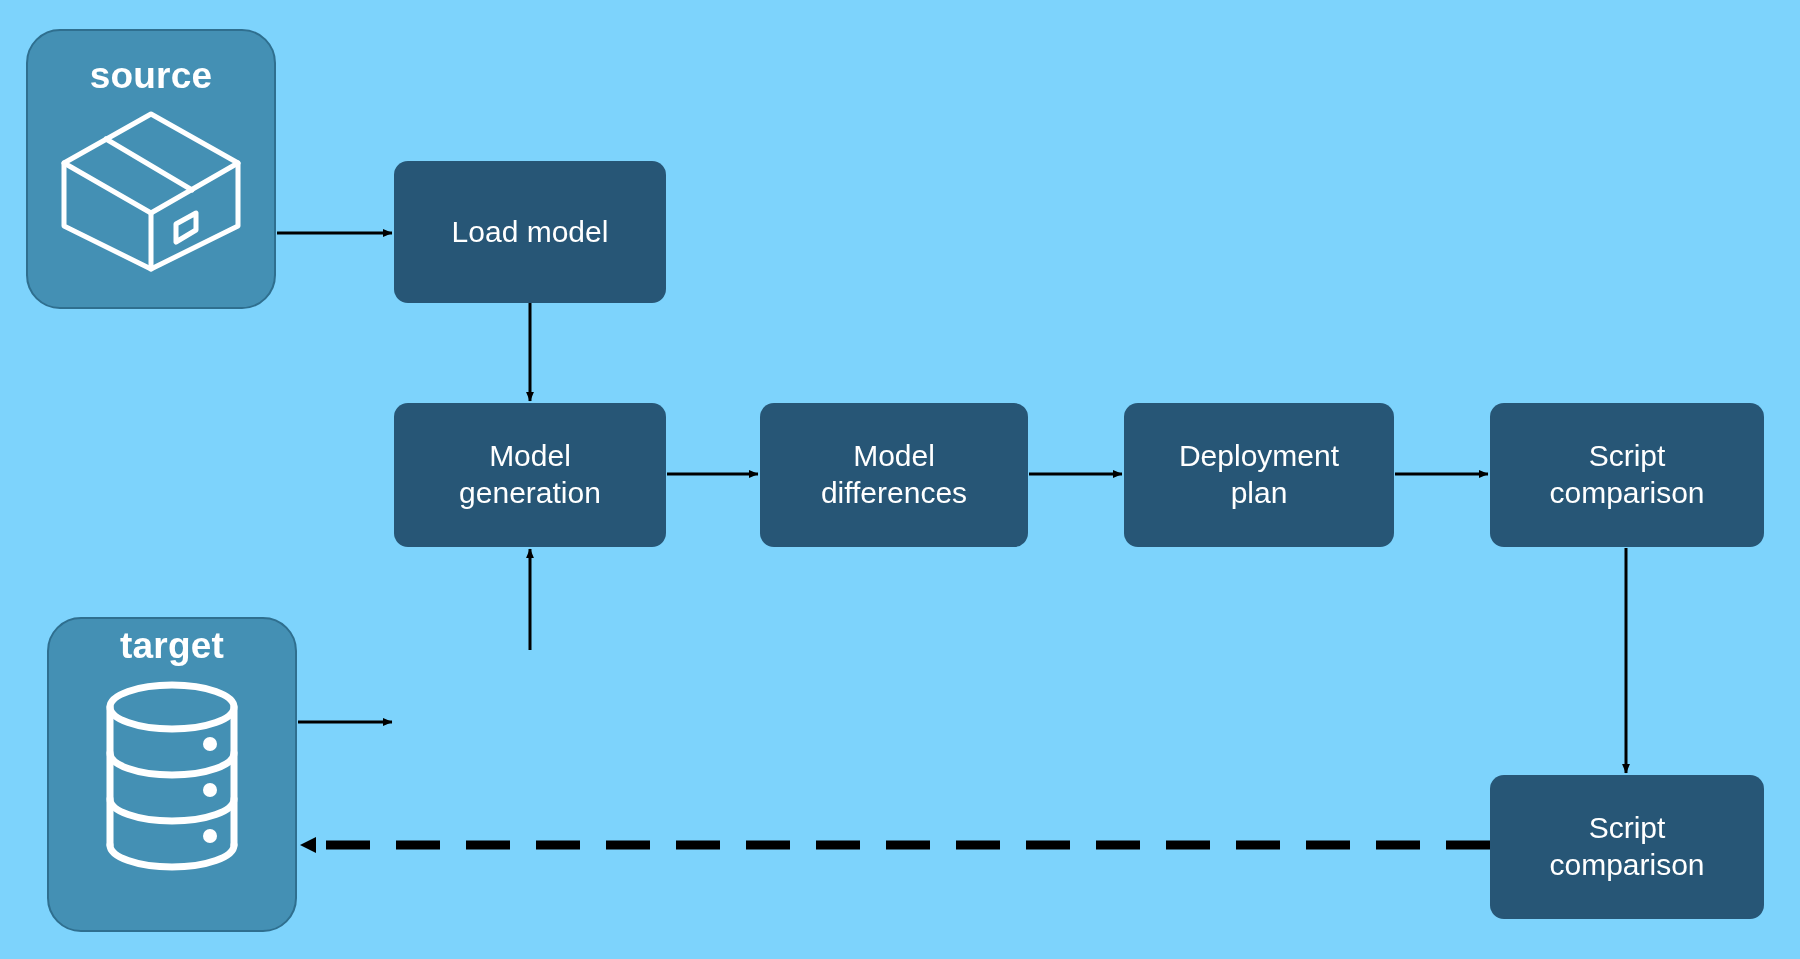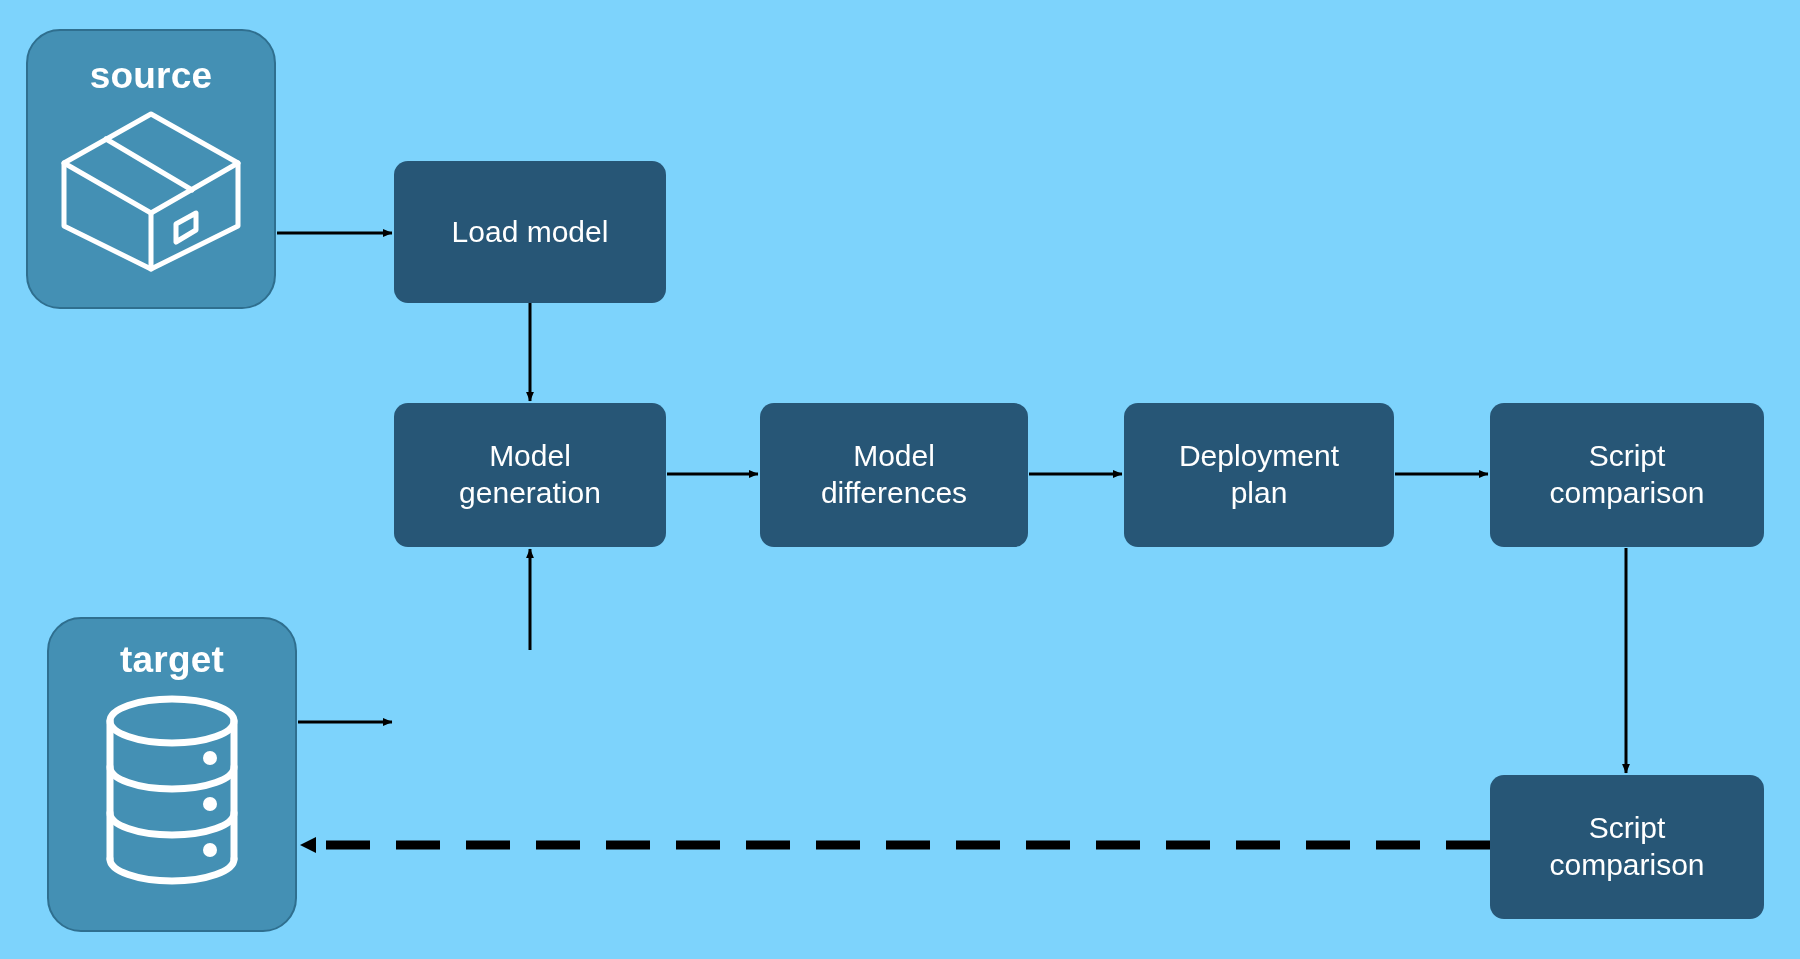--- a/index.html
+++ b/index.html
@@ -133,21 +133,21 @@
 
           <path d="M50 33 L136 84"></path>
 
           <path d="M120 118 L140 107 L140 124 L120 136 Z"></path>
         </g>
       </svg>
     </span>
   </div>
 
   <div class="endpoint" style="left:47px; top:617px; width:250px; height:315px;">
-    <div class="endpoint-label" style="margin-top:22px;">target</div>
+    <div class="endpoint-label" style="margin-top:8px;">target</div>
     <span class="endpoint-icon" style="margin-top:14px;">
       <svg width="160" height="196" viewBox="0 0 160 196" xmlns="http://www.w3.org/2000/svg">
         <g fill="none" stroke="#ffffff" stroke-width="7" stroke-linecap="round">
 
           <ellipse cx="80" cy="29" rx="62" ry="22"></ellipse>
 
           <path d="M18 29 L18 167"></path>
           <path d="M142 29 L142 167"></path>
 
           <path d="M18 167 A62 22 0 0 0 142 167"></path>

